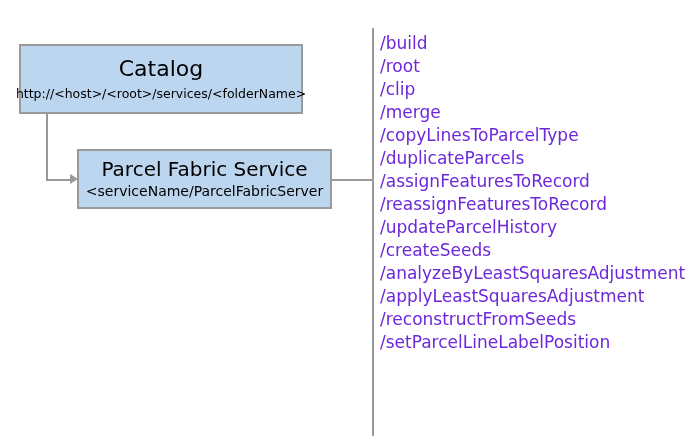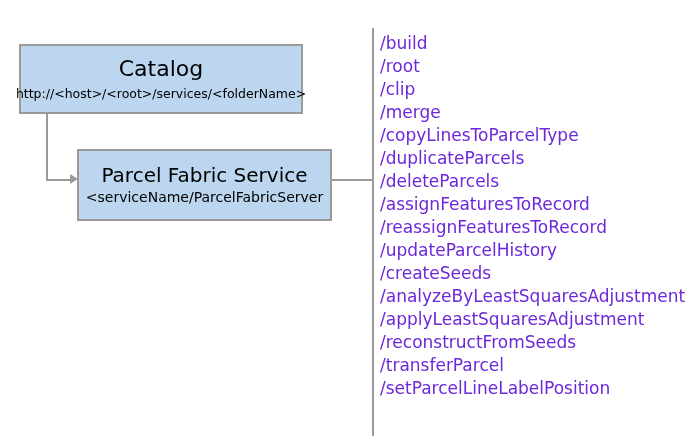--- a/index.html
+++ b/index.html
@@ -57,21 +57,21 @@
     margin-bottom: 7px;
   }
   #catalog-node .node-subtitle {
     font-size: 12.5px;
   }
 
   #service-node {
     left: 77px;
     top: 149px;
     width: 255px;
-    height: 72px;
+    height: 60px;
   }
   #service-node .node-title {
     font-size: 20px;
     margin-bottom: 4px;
   }
   #service-node .node-subtitle {
     font-size: 14px;
   }
 
   
@@ -160,25 +160,23 @@
 
   <div id="ops-rule"></div>
 
   <ul id="ops-list">
     <li>/build</li>
     <li>/root</li>
     <li>/clip</li>
     <li>/merge</li>
     <li>/copyLinesToParcelType</li>
     <li>/duplicateParcels</li>
-    <li>/deleteParcels</li>
     <li>/assignFeaturesToRecord</li>
     <li>/reassignFeaturesToRecord</li>
     <li>/updateParcelHistory</li>
     <li>/createSeeds</li>
     <li>/analyzeByLeastSquaresAdjustment</li>
     <li>/applyLeastSquaresAdjustment</li>
     <li>/reconstructFromSeeds</li>
-    <li>/transferParcel</li>
     <li>/setParcelLineLabelPosition</li>
   </ul>
 
 </div>
 
 </body></html>

